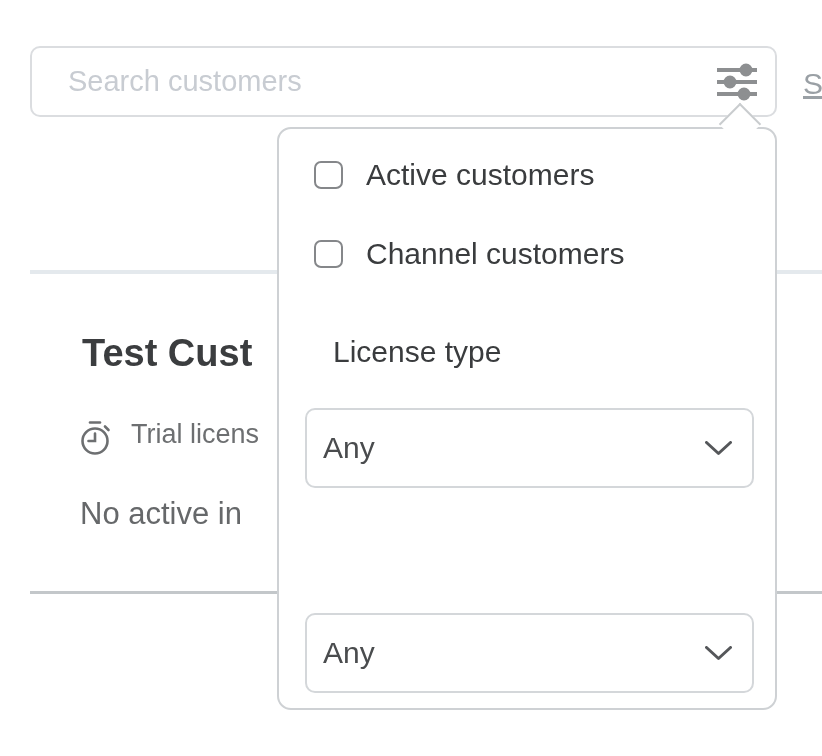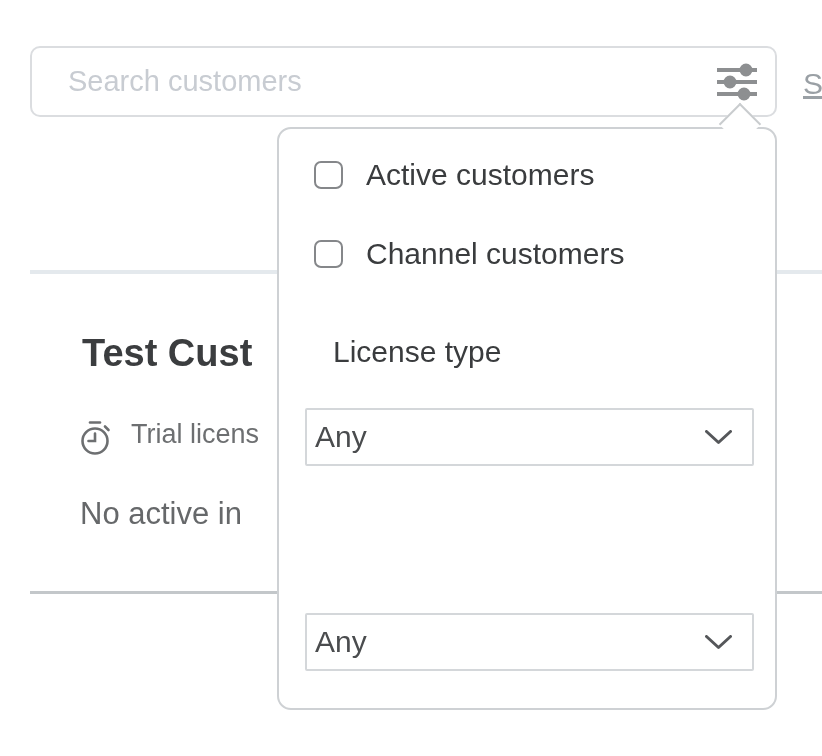--- a/index.html
+++ b/index.html
@@ -75,24 +75,24 @@
   }
   .check-label { font-size:30px; color:#3a3c3e; }
 
   .field-label {
     position:absolute; left:26px; font-size:30px; color:#3a3c3e; z-index:11;margin-left:28px;
   }
   .field-label.label-1 { top:206px; }
   .field-label.label-2 { top:412px; }
 
   .select {
-    position:absolute; left:26px; width:449px; height:58px;
-    border:2px solid #d4d7da; border-radius:2px; box-sizing:border-box;
+    position:absolute; left:26px; width:449px; height:80px;
+    border:2px solid #d4d7da; border-radius:10px; box-sizing:border-box;
     display:flex; align-items:center; justify-content:space-between;
-    padding:0 12px 0 8px; cursor:pointer; background:#fff; z-index:11;
+    padding:0 12px 0 16px; cursor:pointer; background:#fff; z-index:11;
   }
   .select-1 { top:279px; }
   .select-2 { top:484px; }
   .select-value { font-size:30px; color:#4a4c4e; }
   .chevron { flex:0 0 auto; margin-right:8px; }
 </style>
 </head>
 <body>
 
 <div class="search-bar">

